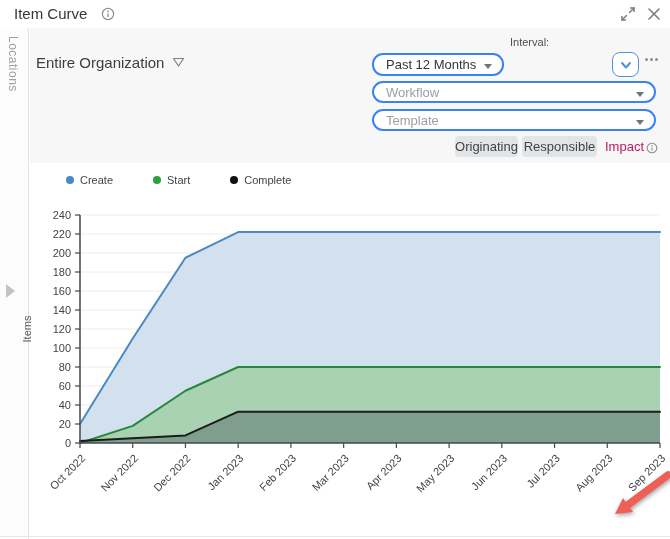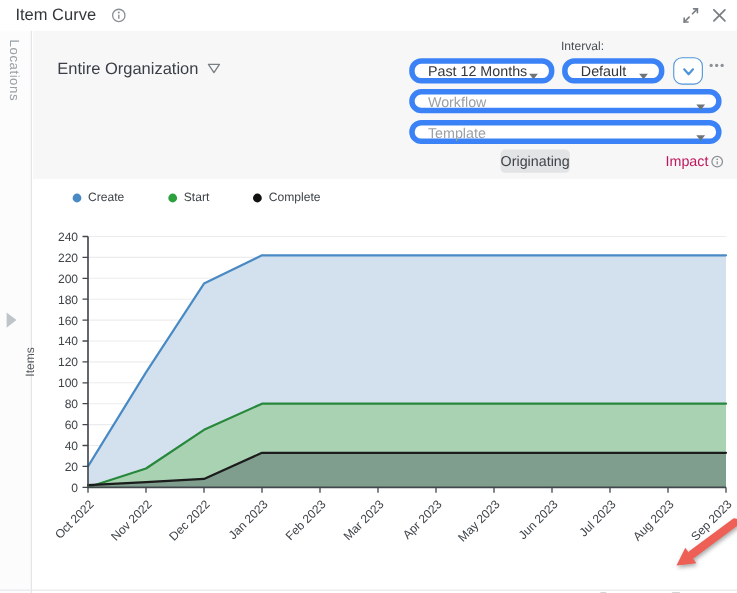--- a/index.html
+++ b/index.html
@@ -18,25 +18,25 @@
   .side-strip { position:absolute; left:0; top:28px; width:29px; height:511px;
     background:#fcfcfd; border-right:1px solid #e3e3e6; }
   .side-strip-label { position:absolute; left:6px; top:8px; writing-mode:vertical-rl;
     font-size:12px; color:#9aa0a6; letter-spacing:0.5px; }
   .side-expander { position:absolute; left:6px; top:256px; width:0; height:0;
     border-top:7px solid transparent; border-bottom:7px solid transparent;
     border-left:9px solid #bfc4c9; cursor:pointer; }
 
   
   .filter-panel { position:absolute; left:30px; top:28px; width:640px; height:135px; background:#f7f7f8; }
-  .scope { position:absolute; left:6px; top:26px; display:flex; align-items:center; gap:8px; cursor:pointer;margin-left:16px; }
+  .scope { position:absolute; left:6px; top:26px; display:flex; align-items:center; gap:8px; cursor:pointer; }
   .scope-label { font-size:15px; color:#3a3f45; }
   .interval-caption { position:absolute; left:480px; top:8px; font-size:11px; color:#4a4f54; }
 
-  .select { position:absolute; height:23px; background:#fff; border:5px solid #3b82f6;
+  .select { position:absolute; height:23px; background:#fff; border:2px solid #3b82f6;
     border-radius:11px; display:flex; align-items:center; padding:0 24px 0 12px;
     font-size:13px; cursor:pointer; }
   .select .val { color:#33373b; white-space:nowrap; }
   .select .ph  { color:#9aa0a6; white-space:nowrap; }
   .caret { position:absolute; right:10px; top:9px; width:0; height:0;
     border-left:4px solid transparent; border-right:4px solid transparent;
     border-top:5px solid #6f7479; }
   .sel-range   { left:342px; top:25px; width:132px; }
   .sel-interval{ left:481px; top:25px; width:93px; }
   .sel-workflow{ left:342px; top:53px; width:284px; height:22px; }
@@ -116,24 +116,20 @@
       </svg>
     </div>
 
     <span class="interval-caption">Interval:</span>
 
     <div class="select sel-range">
       <span class="val">Past 12 Months</span>
       <span class="caret"></span>
     </div>
 
-    <div class="select sel-interval">
-      <span class="val">Default</span>
-      <span class="caret"></span>
-    </div>
 
     <div class="chev-btn" style="border-color: rgb(79, 147, 216);">
       <svg width="16" height="16" viewBox="0 0 16 16" fill="none" stroke="#4f93d8" stroke-width="2" stroke-linecap="round" stroke-linejoin="round">
         <polyline points="4,6 8,10.5 12,6"></polyline>
       </svg>
     </div>
 
     <span class="dots-menu">
         <i></i>
         <i></i>
@@ -145,20 +141,21 @@
       <span class="caret"></span>
     </div>
 
     <div class="select sel-template">
       <span class="ph">Template</span>
       <span class="caret"></span>
     </div>
 
     <div class="mode-row">
       <div class="pill pill-originating">Originating</div>
+      <div class="pill pill-responsible">Responsible</div>
       <span class="mode-impact">Impact</span>
       <span class="mode-info">
         <svg width="12" height="12" viewBox="0 0 14 14">
           <circle cx="7" cy="7" r="5.6" fill="none" stroke="#8a8f94" stroke-width="1.3"></circle>
           <circle cx="7" cy="4.4" r="0.9" fill="#8a8f94"></circle>
           <line x1="7" y1="6.4" x2="7" y2="10" stroke="#8a8f94" stroke-width="1.3"></line>
         </svg>
       </span>
     </div>
   </div>

